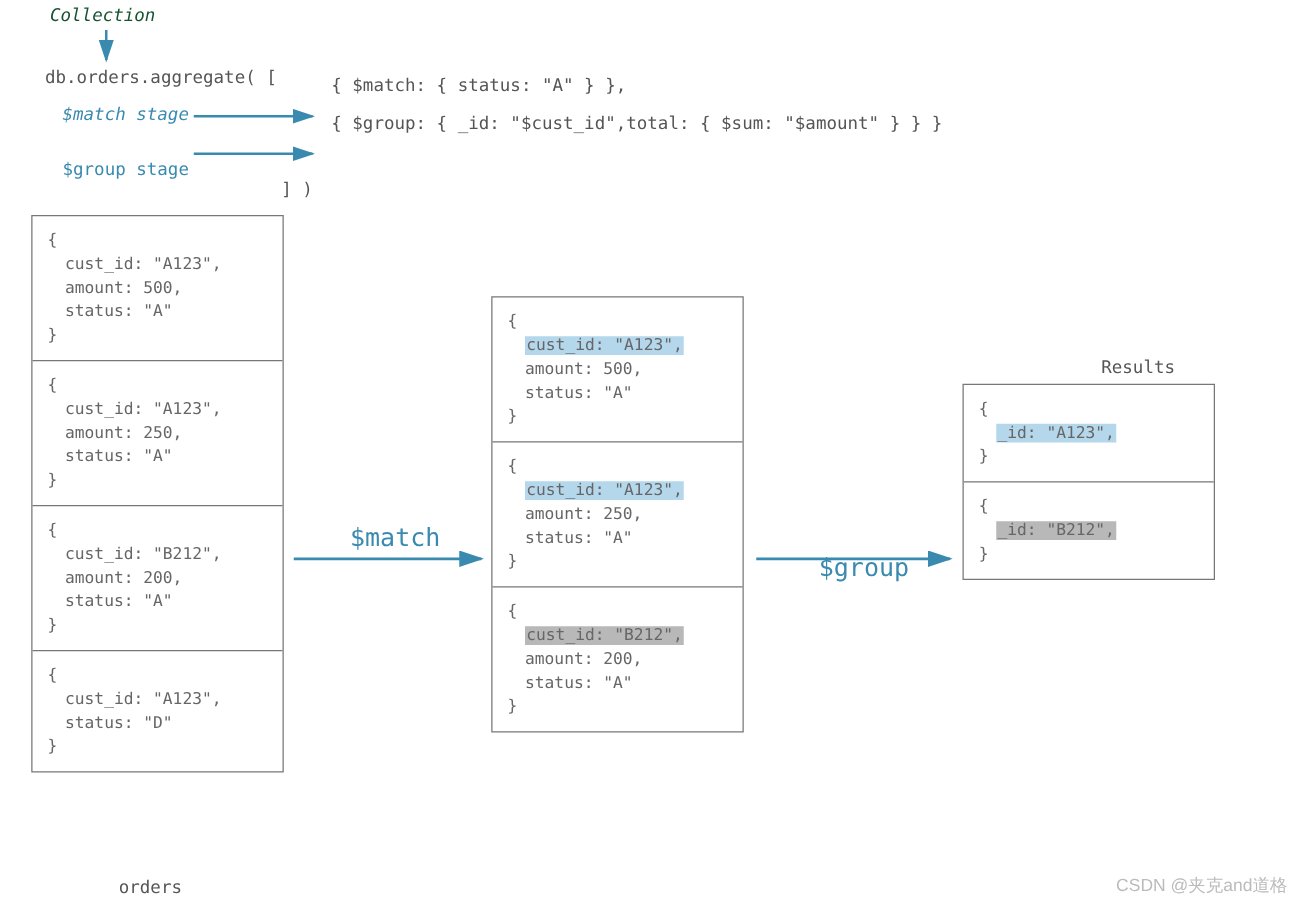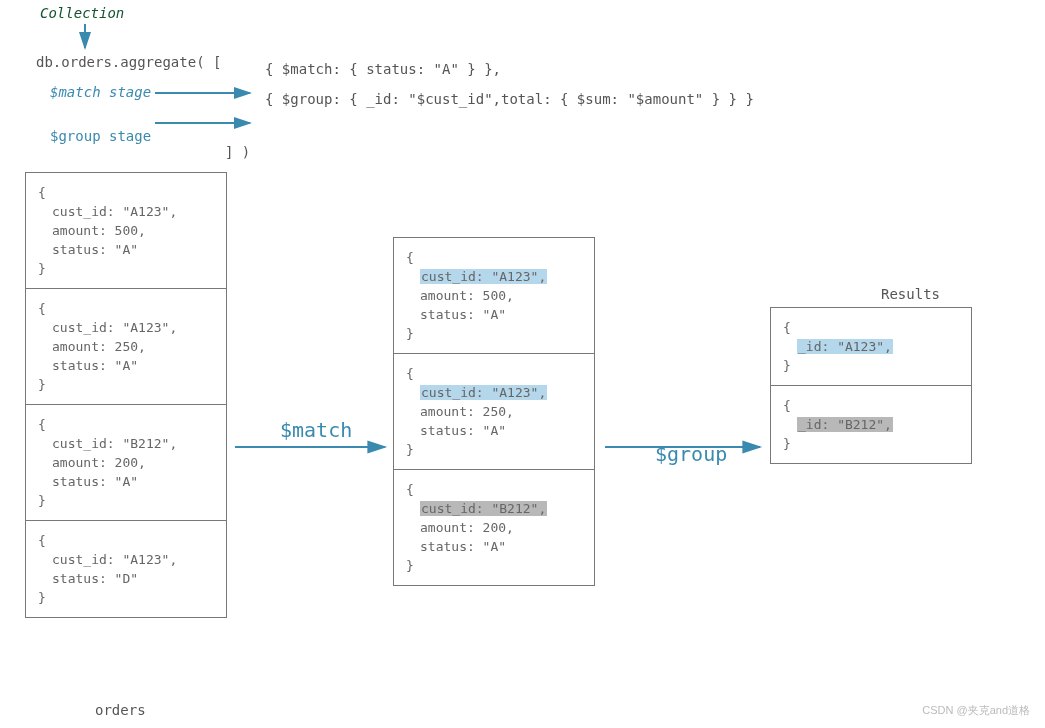--- a/index.html
+++ b/index.html
@@ -41,21 +41,21 @@
   }
   .doc:last-child { border-bottom: none; }
   .indent { padding-left: 14px; display:block; }
   .caption { position:absolute; color:#555; text-align:center; }
   .hl-blue { background: #b4d7eb; padding: 0 1px; }
   .hl-gray { background: #b8b8b8; padding: 0 1px; }
   .arrow-lbl { position:absolute; color:#3a8ab0; font-size:20px; }
   .watermark {
     position:absolute;
     right:15px; bottom:10px;
-    color:#bbb; font-size:11px;
+    color:#bbb; font-size:14px;
     font-family: sans-serif;
   }
   svg.overlay {
     position:absolute; left:0; top:0; width:1045px; height:728px;
     pointer-events:none;
   }
 </style>
 </head>
 <body>
 

